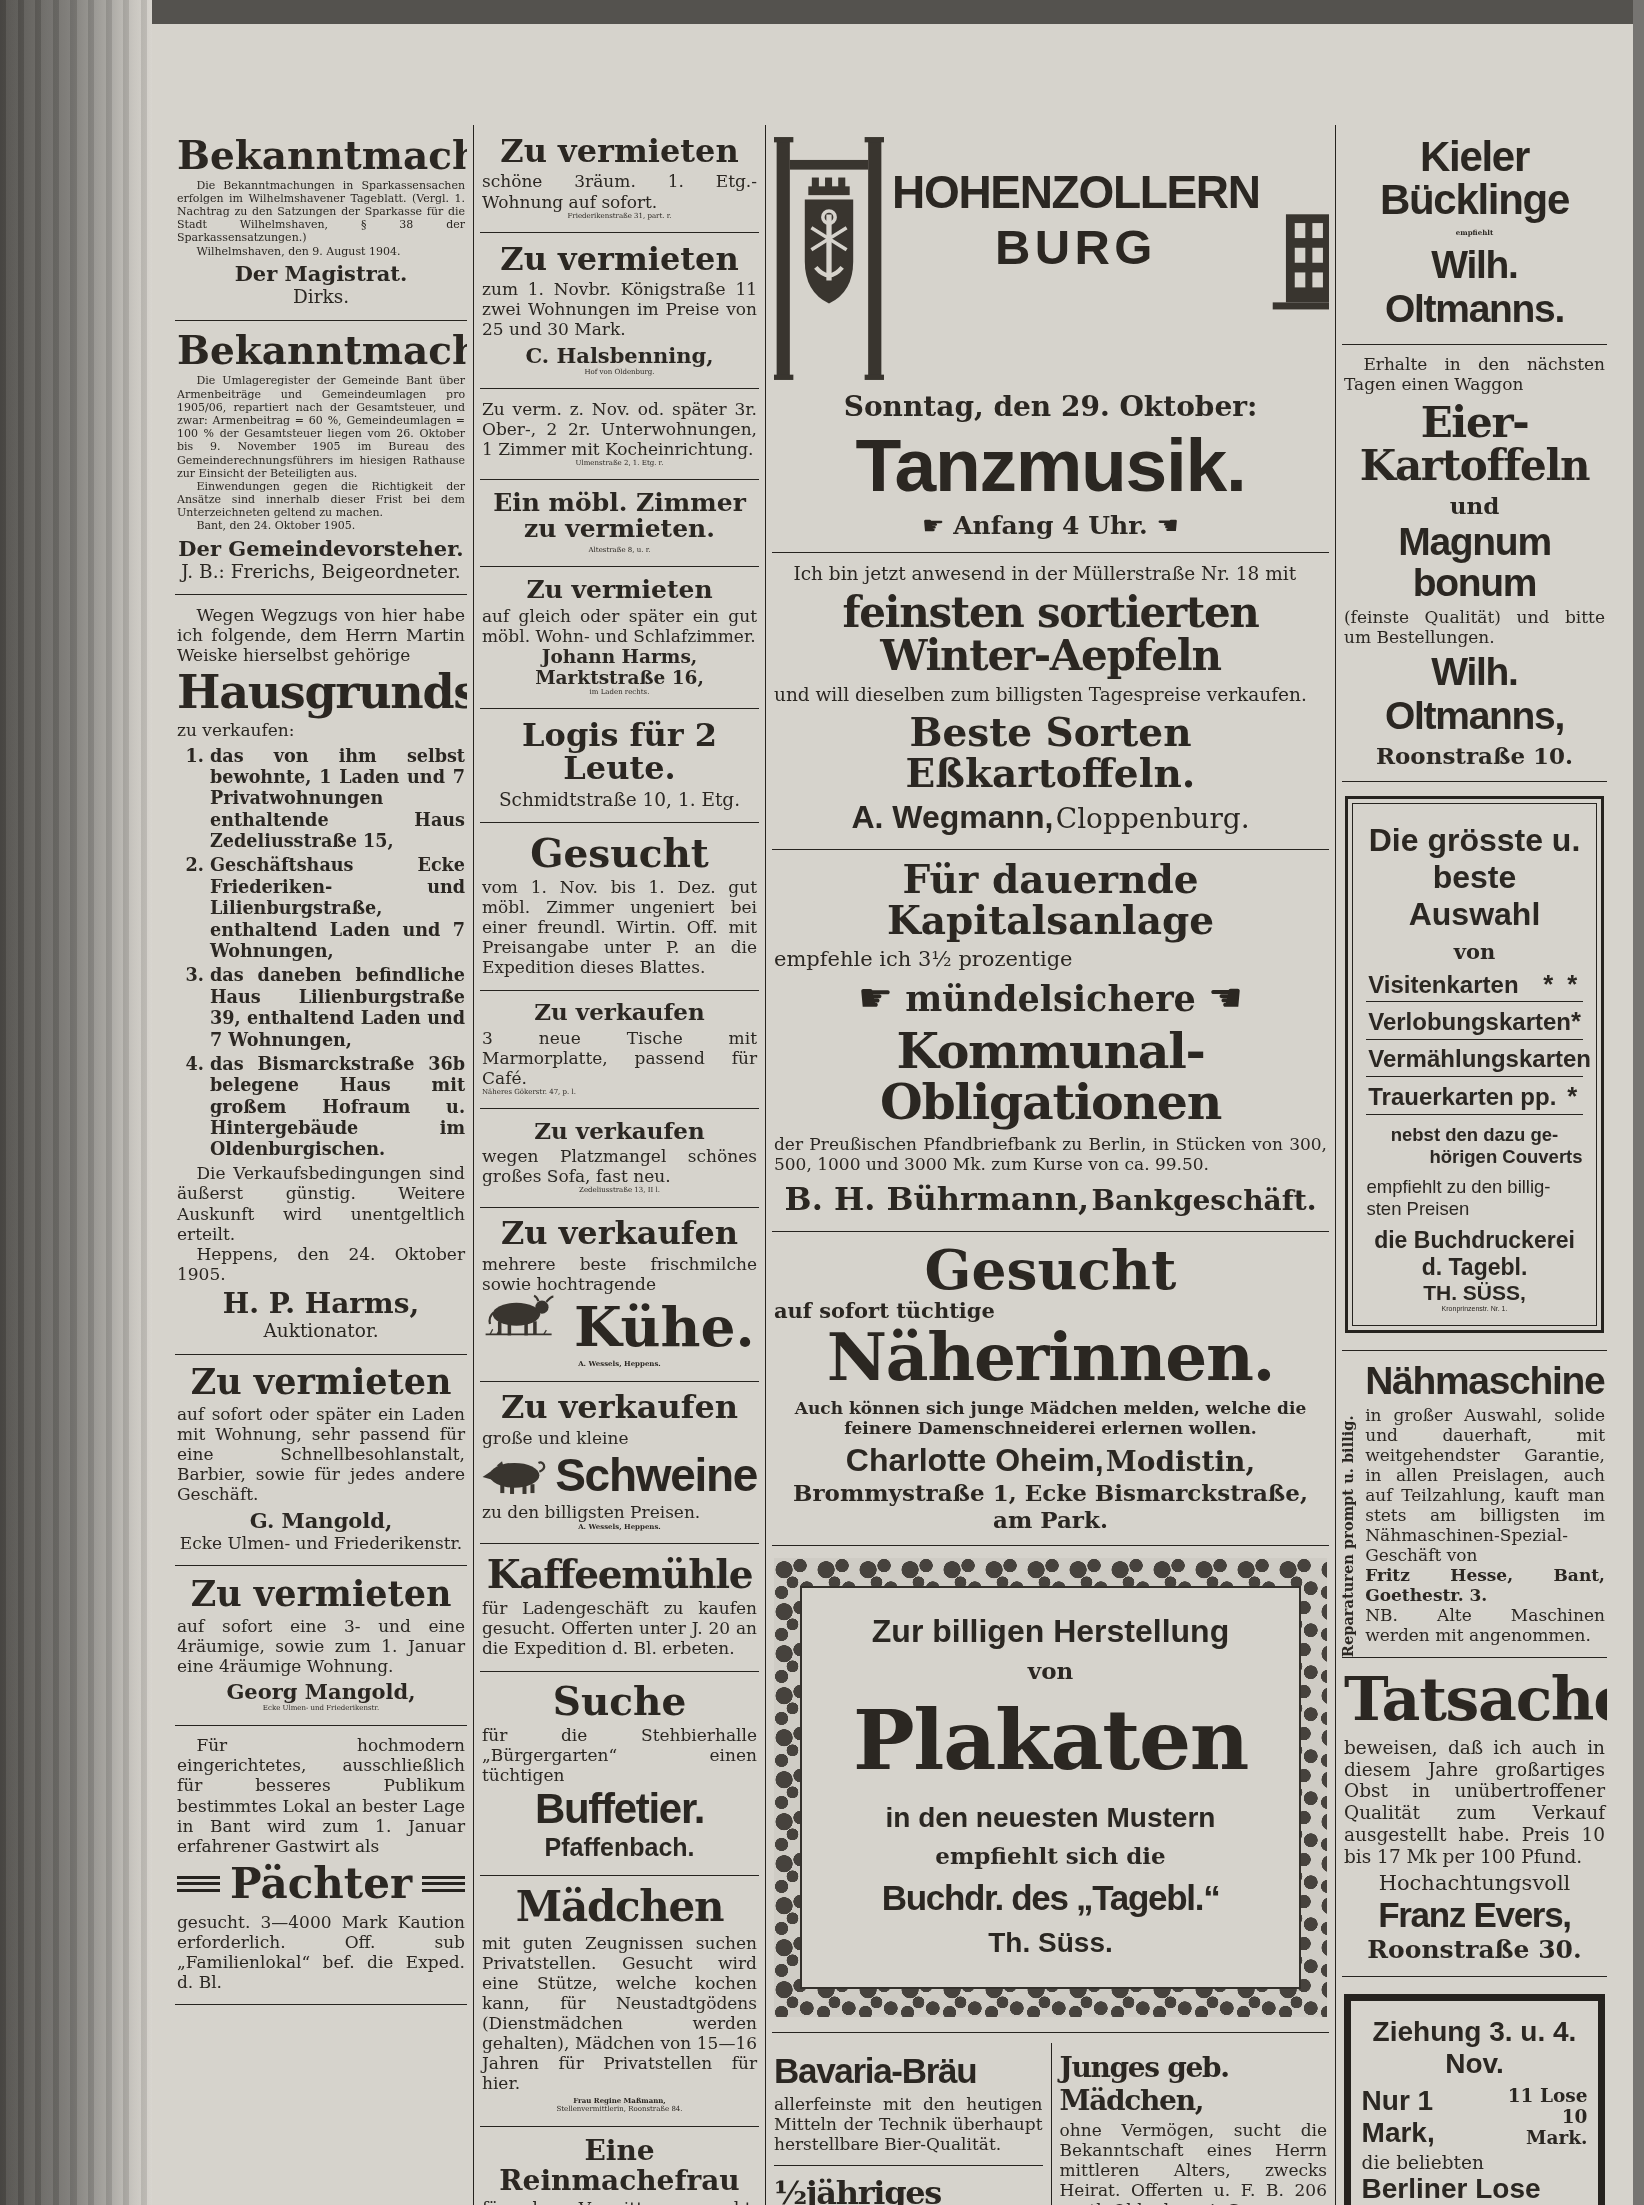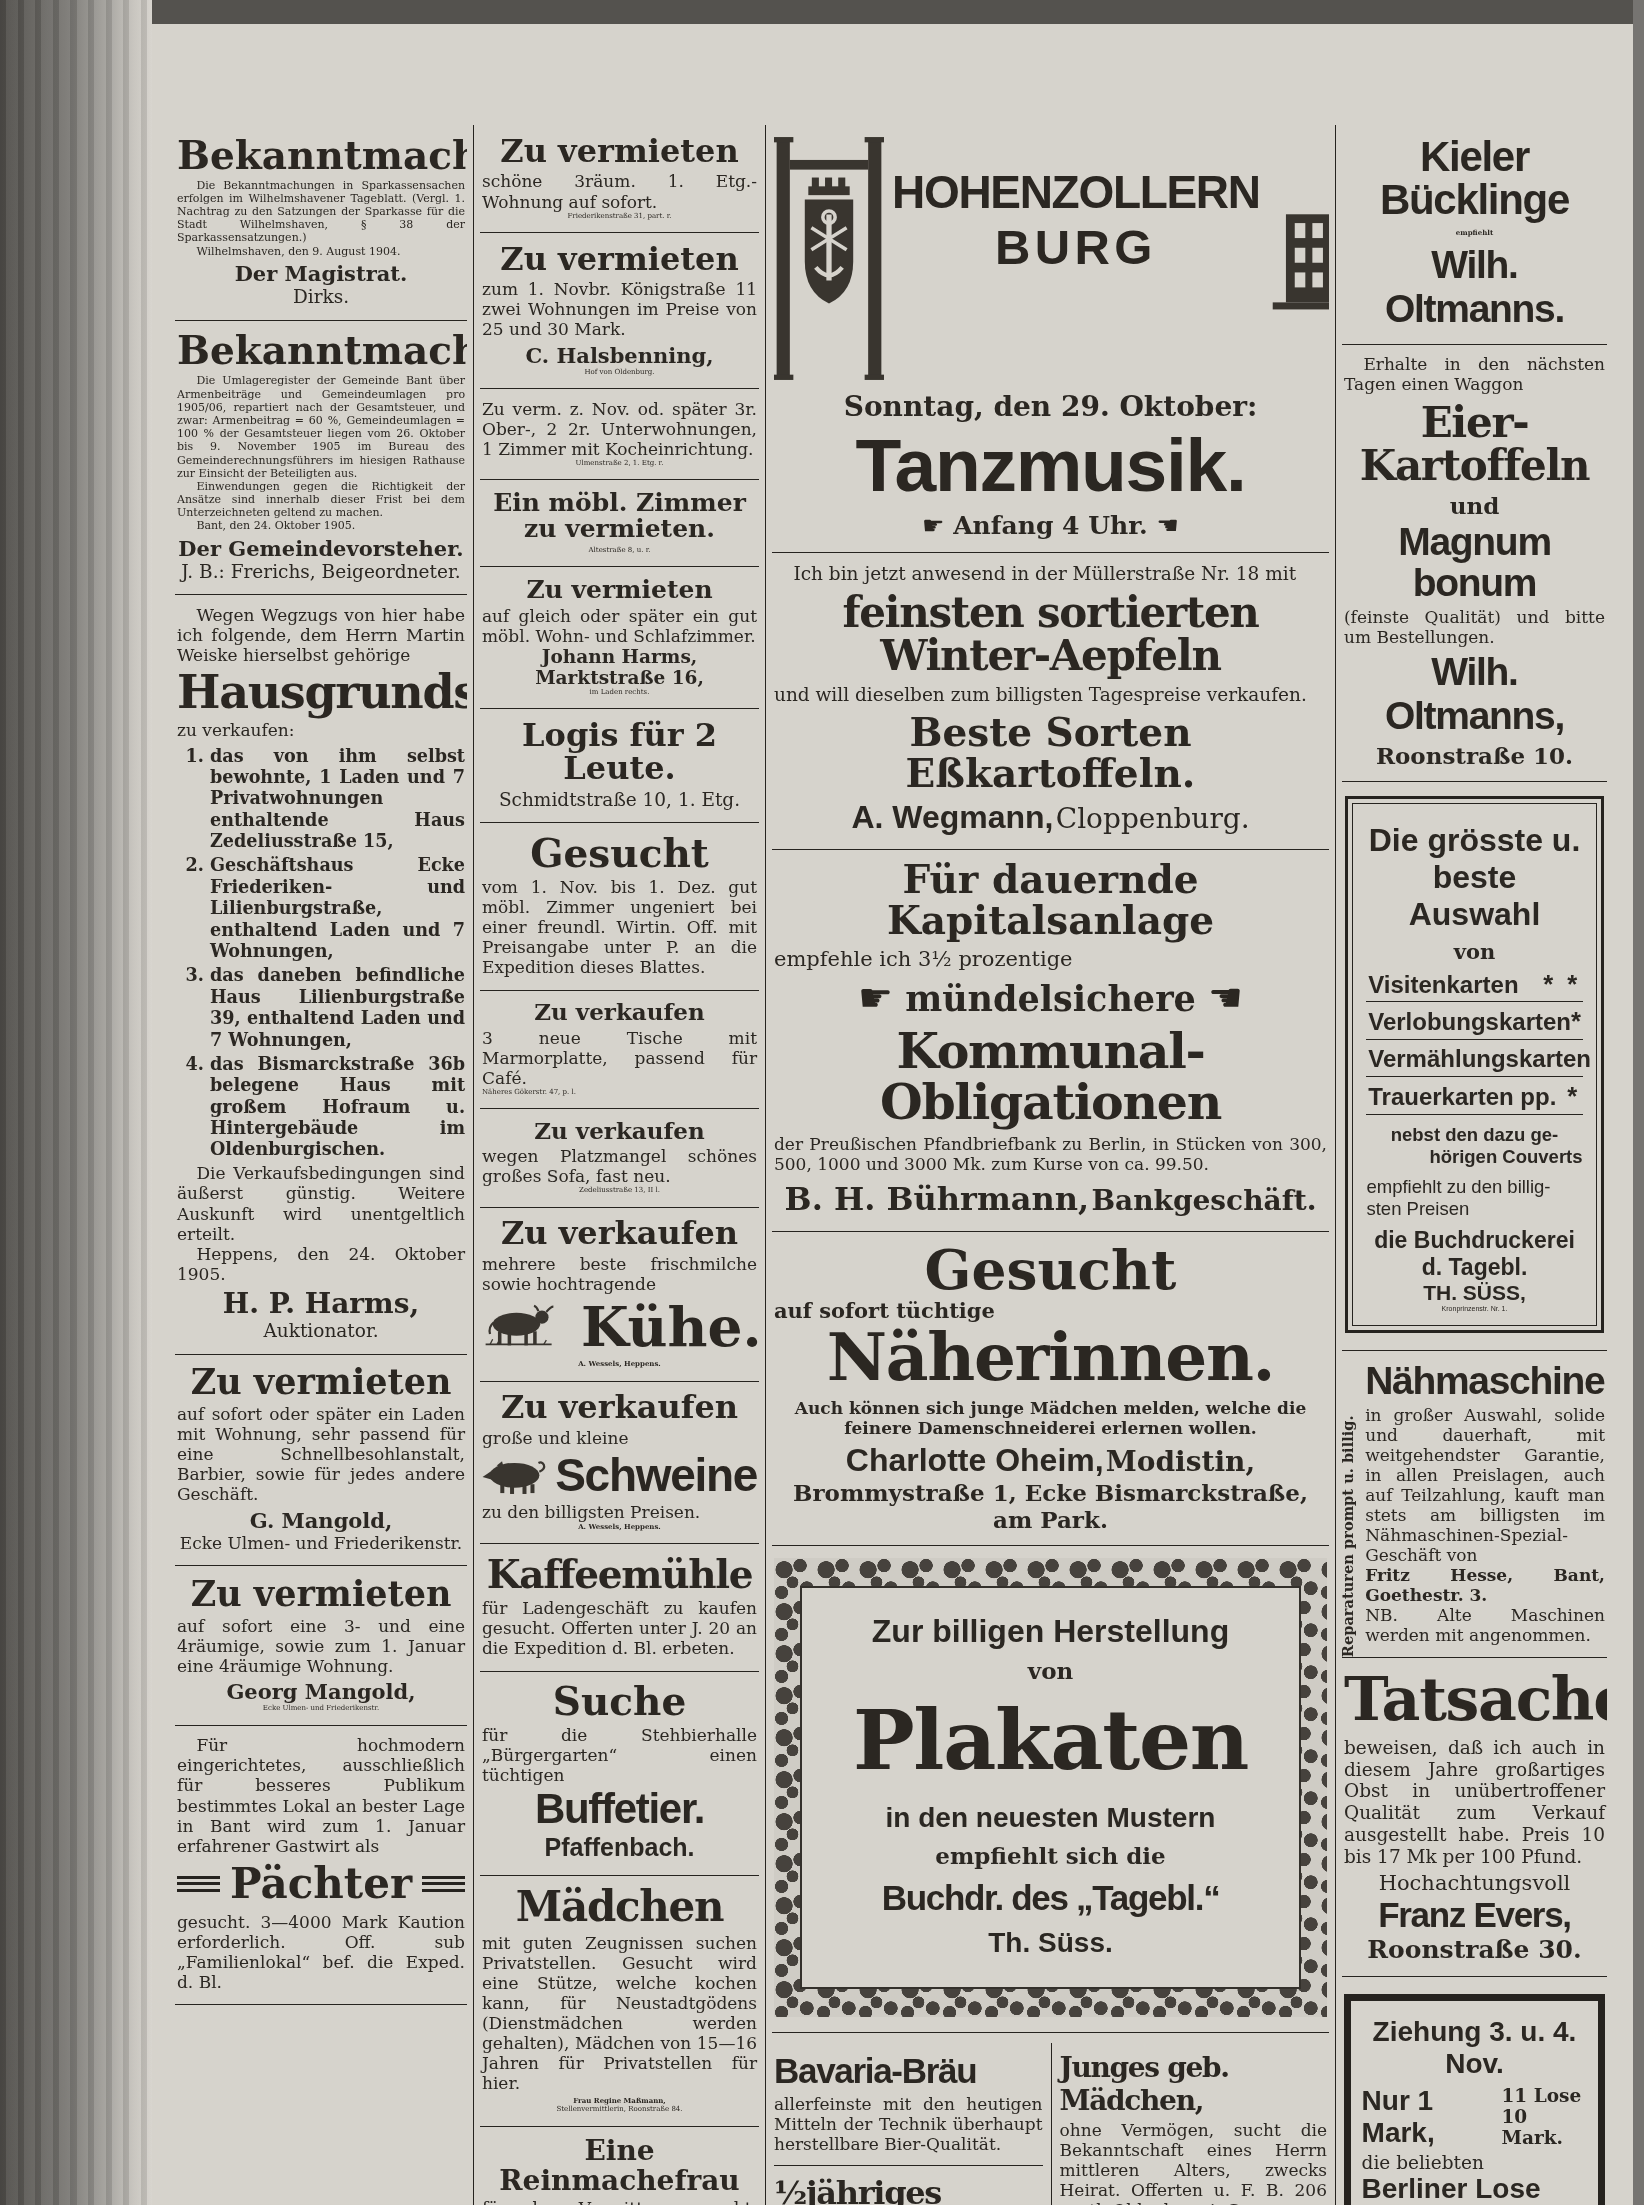--- a/index.html
+++ b/index.html
@@ -205,21 +205,21 @@
 
         <div class="ad">
           <div class="hl fs52">Zu verkaufen</div>
           <p class="body mt8">wegen Platzmangel schönes großes Sofa, fast neu.</p>
           <div class="center fs40">Zedeliusstraße 13, II l.</div>
         </div>
 
         <div class="ad">
           <div class="hl fs72">Zu verkaufen</div>
           <p class="body mt8">mehrere beste frischmilche sowie hochtragende</p>
-          <div style="display:flex; align-items:center; gap:24px;">
+          <div style="display:flex; gap:17px;">
             <span>
               <svg width="75" height="44" viewBox="0 0 170 100">
                 <ellipse class="ink" cx="78" cy="46" rx="54" ry="26"></ellipse>
                 <rect class="ink" x="36" y="62" width="8" height="30"></rect>
                 <rect class="ink" x="58" y="64" width="8" height="30"></rect>
                 <rect class="ink" x="96" y="64" width="8" height="30"></rect>
                 <rect class="ink" x="116" y="62" width="8" height="30"></rect>
                 <circle class="ink" cx="136" cy="30" r="15"></circle>
                 <path d="M146 18 q10 -12 16 -12" stroke="#39352f" stroke-width="5" fill="none"></path>
                 <path d="M128 16 q-4 -10 -10 -12" stroke="#39352f" stroke-width="5" fill="none"></path>
@@ -487,21 +487,21 @@
           <div class="center fs48 mt8">Hochachtungsvoll</div>
           <div class="center bold sans fs80 tight">Franz Evers,</div>
           <div class="center bold fs56">Roonstraße 30.</div>
         </div>
 
         <div class="ad">
           <div class="box-lotto">
             <div class="bold sans fs64 center">Ziehung 3. u. 4. Nov.</div>
             <div style="display:flex; justify-content:space-between; align-items:center; margin-top:4.4px;">
               <span class="bold sans fs64">Nur 1 Mark,</span>
-              <span style="">
+              <span style="text-align:right;">
                 <span class="bold fs42" style="display:block;">11 Lose</span>
                 <span class="bold fs42" style="display:block;">10 Mark.</span>
               </span>
             </div>
             <div class="mt8">
               <span class="fs42">die beliebten</span>
               <span class="bold sans fs64">Berliner Lose</span>
             </div>
 
           </div>

